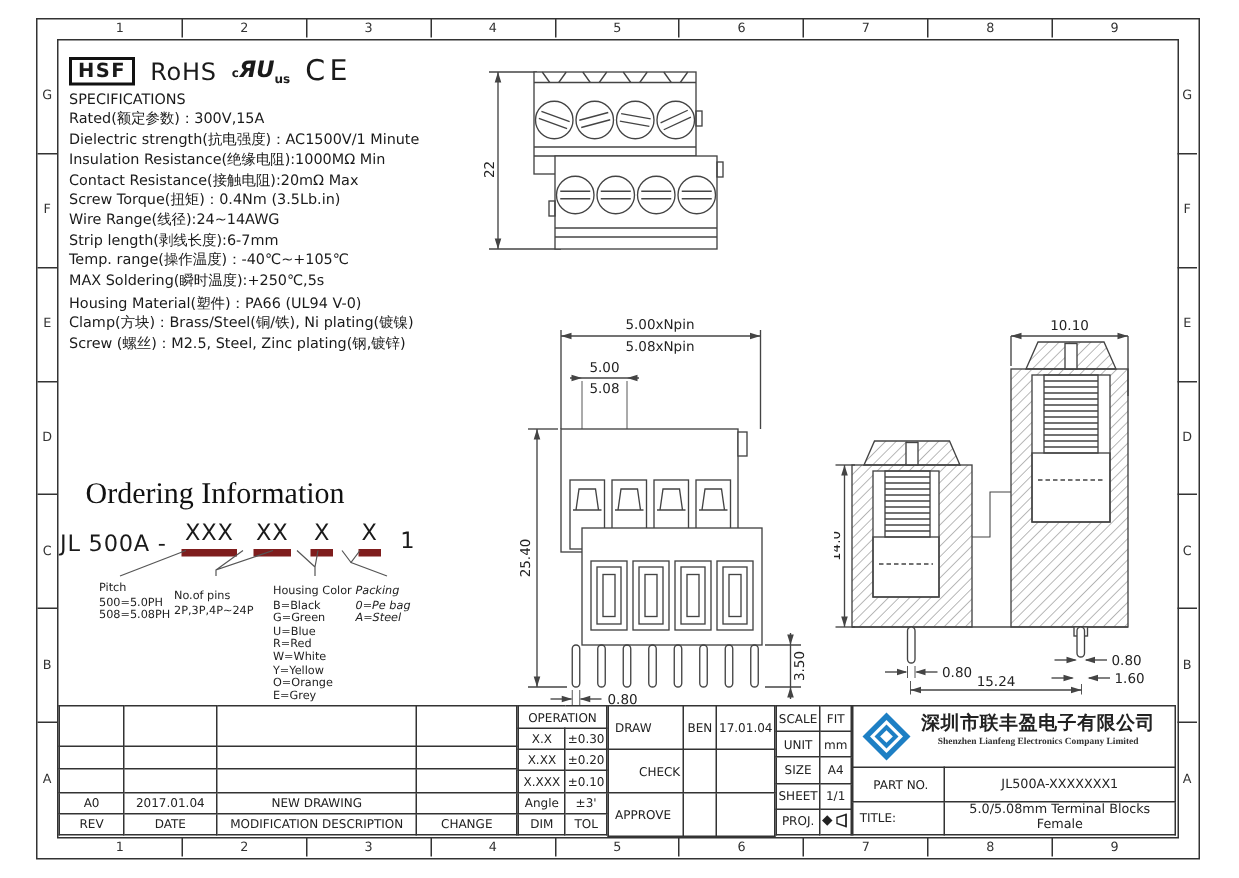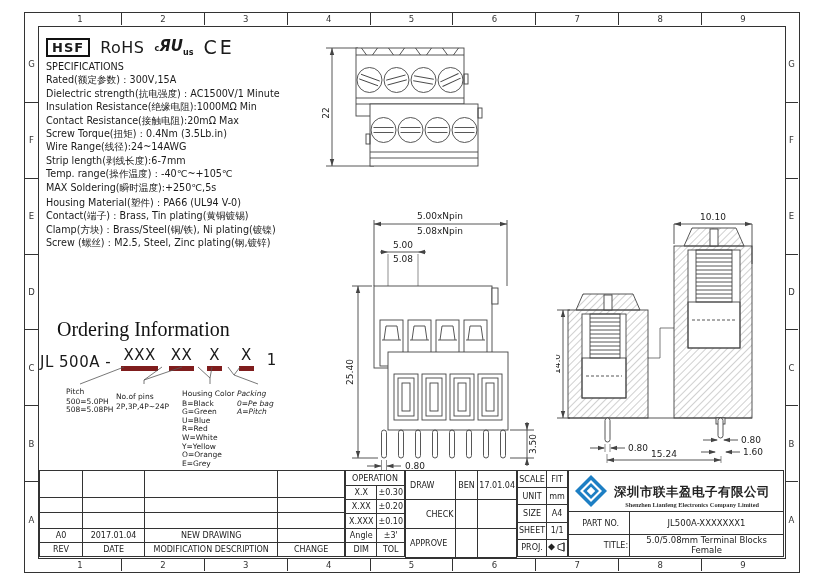--- a/index.html
+++ b/index.html
@@ -32,21 +32,21 @@
   .ord-code .g3{margin-left:13px;} .ord-code .g4{margin-left:17px;}
   .ord-code .sfx{margin-left:13px;padding-bottom:2px;}
   .legend-grp{position:absolute;font-size:7.5px;line-height:8.6px;white-space:nowrap;color:#222;}
   .legend-grp .lg-title{margin-bottom:1px;}
   .dwg{position:absolute;}
   svg text{font-family:"DejaVu Sans",sans-serif;fill:#222;}
   .tb{position:absolute;left:39px;top:470px;width:745px;height:87px;display:flex;}
   table{border-collapse:collapse;}
   td{border:1px solid #333;font-size:8px;color:#222;text-align:center;padding:0 1px;overflow:hidden;}
   .rev-tbl td{height:13px;}
-  .company-cell{display:flex;align-items:flex-end;gap:6px;padding:1px 4px;}
+  .company-cell{display:flex;align-items:flex-start;gap:6px;padding:1px 4px;}
   .cn-name{font-size:12.5px;font-weight:bold;letter-spacing:0.5px;white-space:nowrap;}
   .en-name{font-size:6.3px;color:#333;white-space:nowrap;font-family:"Liberation Serif",serif;font-weight:bold;}
 </style>
 </head>
 <body>
 
 <div class="sheet">
   <div class="frame-outer"></div>
   <div class="frame-inner"></div>
 
@@ -105,21 +105,20 @@
     <div>Insulation Resistance(绝缘电阻):1000MΩ Min</div>
     <div>Contact Resistance(接触电阻):20mΩ Max</div>
     <div>Screw Torque(扭矩)：0.4Nm (3.5Lb.in)</div>
     <div>Wire Range(线径):24~14AWG</div>
     <div>Strip length(剥线长度):6-7mm</div>
     <div>Temp. range(操作温度)：-40℃~+105℃</div>
     <div>MAX Soldering(瞬时温度):+250℃,5s</div>
   </div>
   <div class="materials">
     <div>Housing Material(塑件)：PA66 (UL94 V-0)</div>
-    <div>Contact(端子)：Brass, Tin plating(黄铜镀锡)</div>
     <div>Clamp(方块)：Brass/Steel(铜/铁), Ni plating(镀镍)</div>
     <div>Screw (螺丝)：M2.5, Steel, Zinc plating(钢,镀锌)</div>
   </div>
 
   <div class="ord-title">Ordering Information</div>
   <div class="ord-code">
     <span>JL 500A - </span>
     <span class="grp g1">XXX</span>
     <span class="grp g2">XX</span>
     <span class="grp g3">X</span>
@@ -150,21 +149,21 @@
     <div>U=Blue</div>
     <div>R=Red</div>
     <div>W=White</div>
     <div>Y=Yellow</div>
     <div>O=Orange</div>
     <div>E=Grey</div>
   </div>
   <div class="legend-grp" style="left:237px;top:390px;font-style:italic;">
     <div class="lg-title">Packing</div>
     <div>0=Pe bag</div>
-    <div>A=Pitch</div>
+    <div>A=Steel</div>
   </div>
 
   <svg class="dwg" style="left:318px;top:38px;" width="165" height="135" viewBox="0 0 165 135">
     <g stroke="#444" stroke-width="0.9" fill="none">
       <line x1="8" y1="10" x2="40" y2="10"></line>
         <line x1="8" y1="128" x2="56" y2="128"></line>
       <line x1="14" y1="10" x2="14" y2="128"></line>
       <path d="M14,10 l-2.2,7 h4.4 z M14,128 l-2.2,-7 h4.4 z" fill="#444" stroke="none"></path>
       <rect x="38" y="10" width="108" height="68" fill="#fff"></rect>
       <line x1="38" y1="17" x2="146" y2="17"></line>
@@ -474,19 +473,19 @@
             <div class="en-name">Shenzhen Lianfeng Electronics Company Limited</div>
           </div>
         </div>
       </td>
           </tr>
       <tr>
         <td style="width:55px;height:21px;text-align:center;padding-left:4px;">PART NO.</td>
         <td style="font-size:8.5px;">JL500A-XXXXXXX1</td>
       </tr>
       <tr>
-        <td style="height:21px;text-align:right;padding-left:15px;">TITLE:</td>
+        <td style="height:21px;text-align:left;padding-left:4px;">TITLE:</td>
         <td style="font-size:8.5px;">5.0/5.08mm Terminal Blocks Female</td>
       </tr>
     </tbody>
       </table>
   </div>
 </div>
 
 </body></html>

